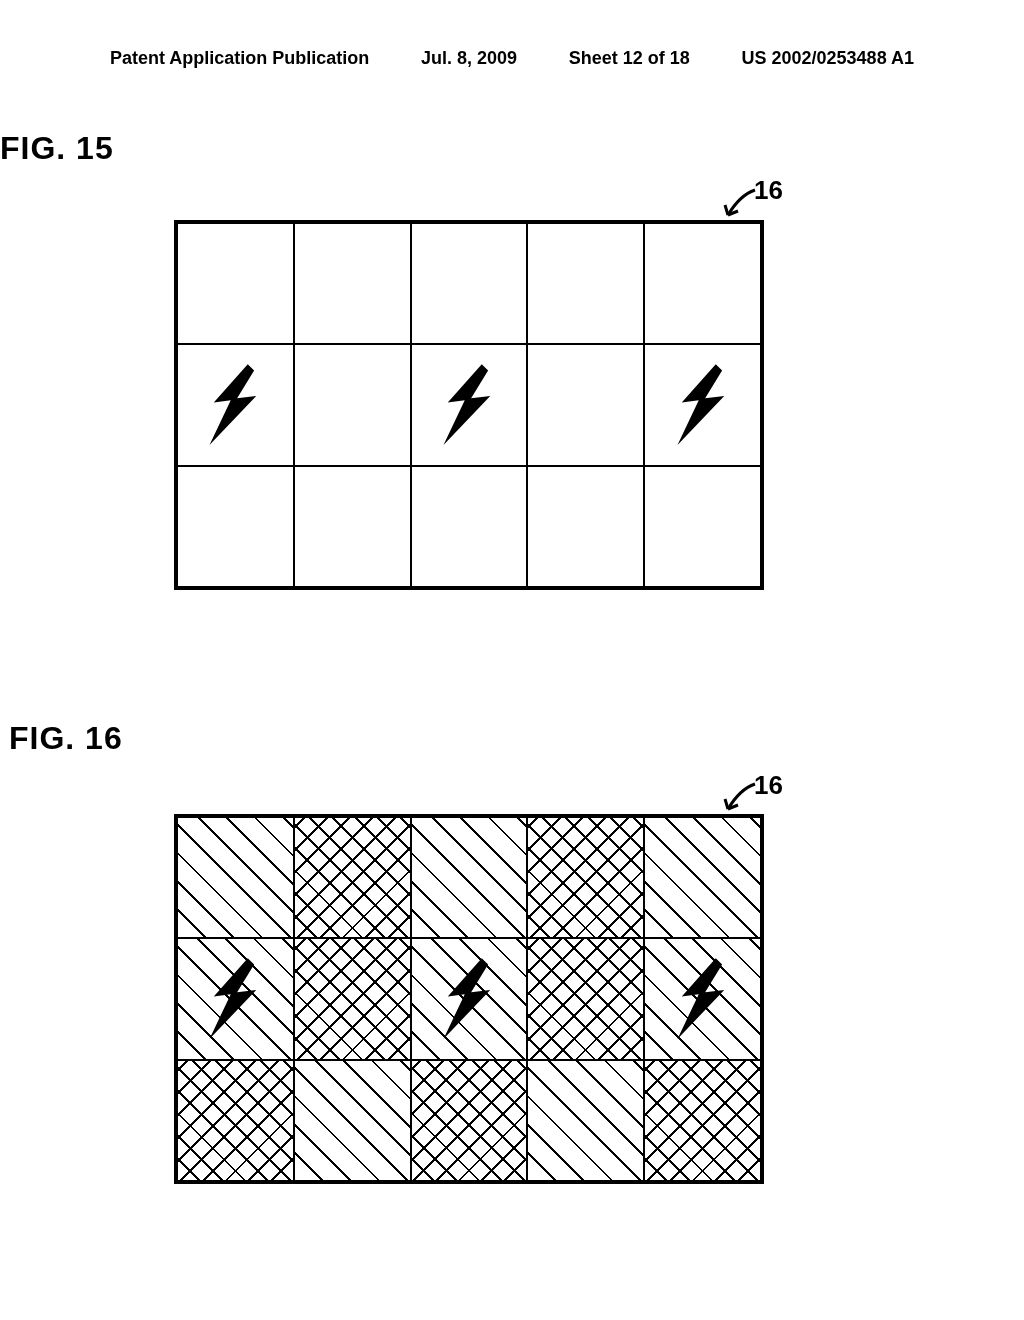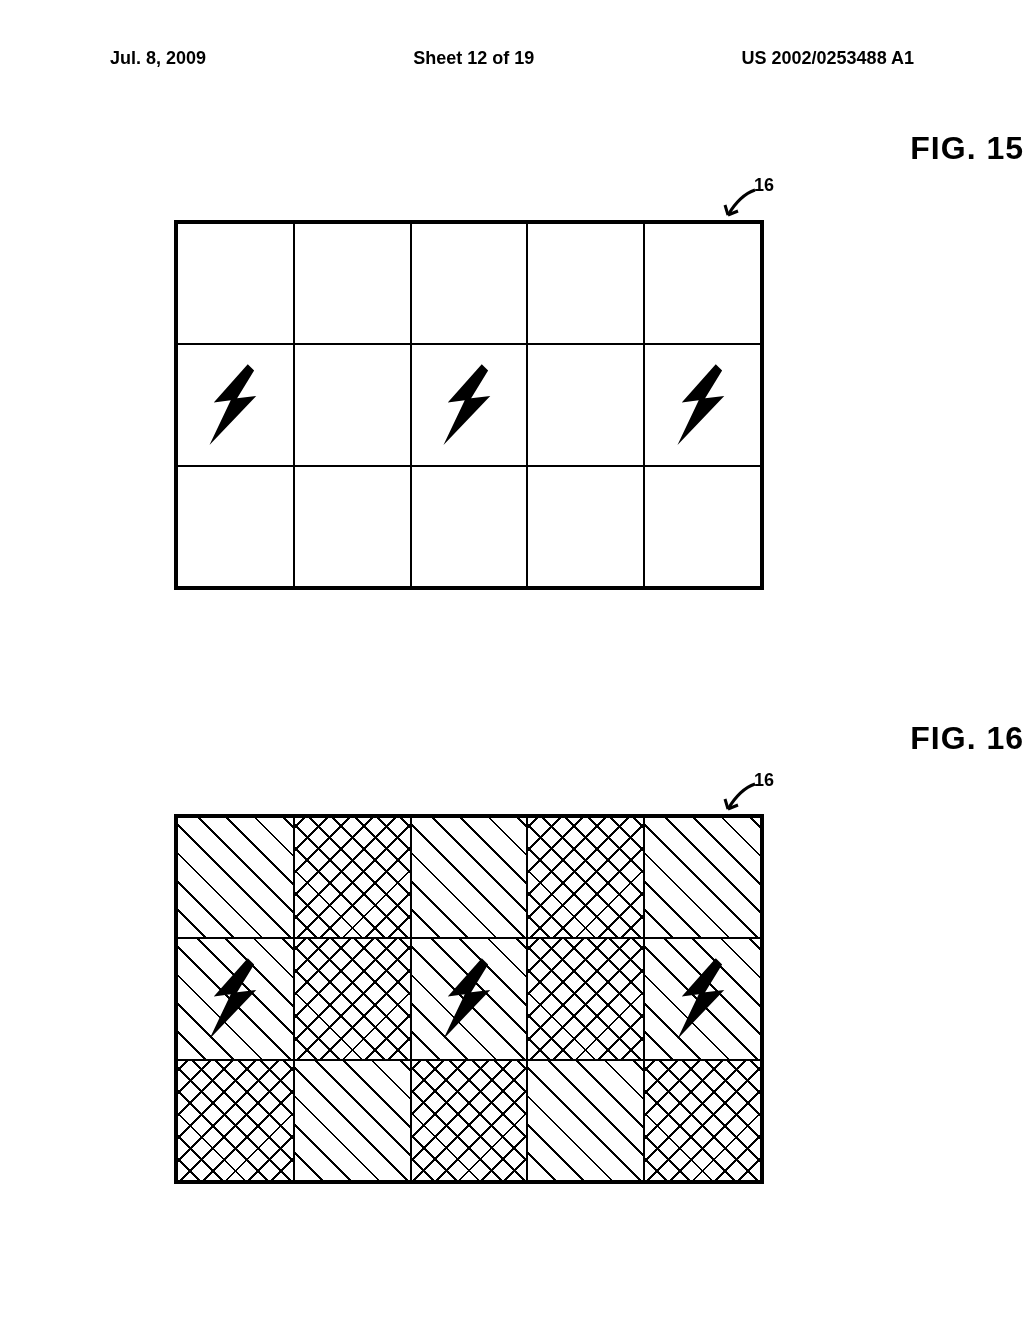--- a/index.html
+++ b/index.html
@@ -15,41 +15,42 @@
       top: 48px;
       left: 0;
       right: 0;
       display: flex;
       justify-content: space-between;
       padding: 0 110px;
       font-weight: bold;
       font-size: 18px;
     }
     .fig-title {
-      text-align: right;
+      text-align: left;
       font-weight: 900;
       font-size: 32px;
       letter-spacing: 1px;
     }
     .fig-title-15 {
       position: absolute;
       top: 130px;
       left: 0;
       right: 0;
     }
     .fig-title-16 {
       position: absolute;
       top: 720px;
       left: 0;
       right: 0;
+      padding-left: 9px;
     }
     .reference-label {
       position: absolute;
       font-weight: 900;
-      font-size: 18px;
+      font-size: 26px;
     }
     .ref-15 {
       top: 175px;
       left: 754px;
     }
     .ref-16 {
       top: 770px;
       left: 754px;
     }
     .arrow-svg {
@@ -118,22 +119,23 @@
       width: 70px;
       height: 85px;
       z-index: 2;
       position: relative;
     }
   </style>
 </head>
 <body>
 
 <div class="header">
+  <span>Patent Application Publication</span>
   <span>Jul. 8, 2009</span>
-  <span>Sheet 12 of 19</span>
+  <span>Sheet 12 of 18</span>
   <span>US 2002/0253488 A1</span>
 </div>
 
 <div class="fig-title fig-title-15">FIG. 15</div>
 <div class="reference-label ref-15">16</div>
 <svg class="arrow-svg arrow-15" width="40" height="40">
   <path d="M 35 5 Q 20 10 8 30" stroke="#000" stroke-width="3" fill="none"></path>
   <path d="M 8 30 L 5 20 M 8 30 L 18 26" stroke="#000" stroke-width="3" fill="none"></path>
 </svg>
 <div class="grid-container grid-15" id="grid15">

